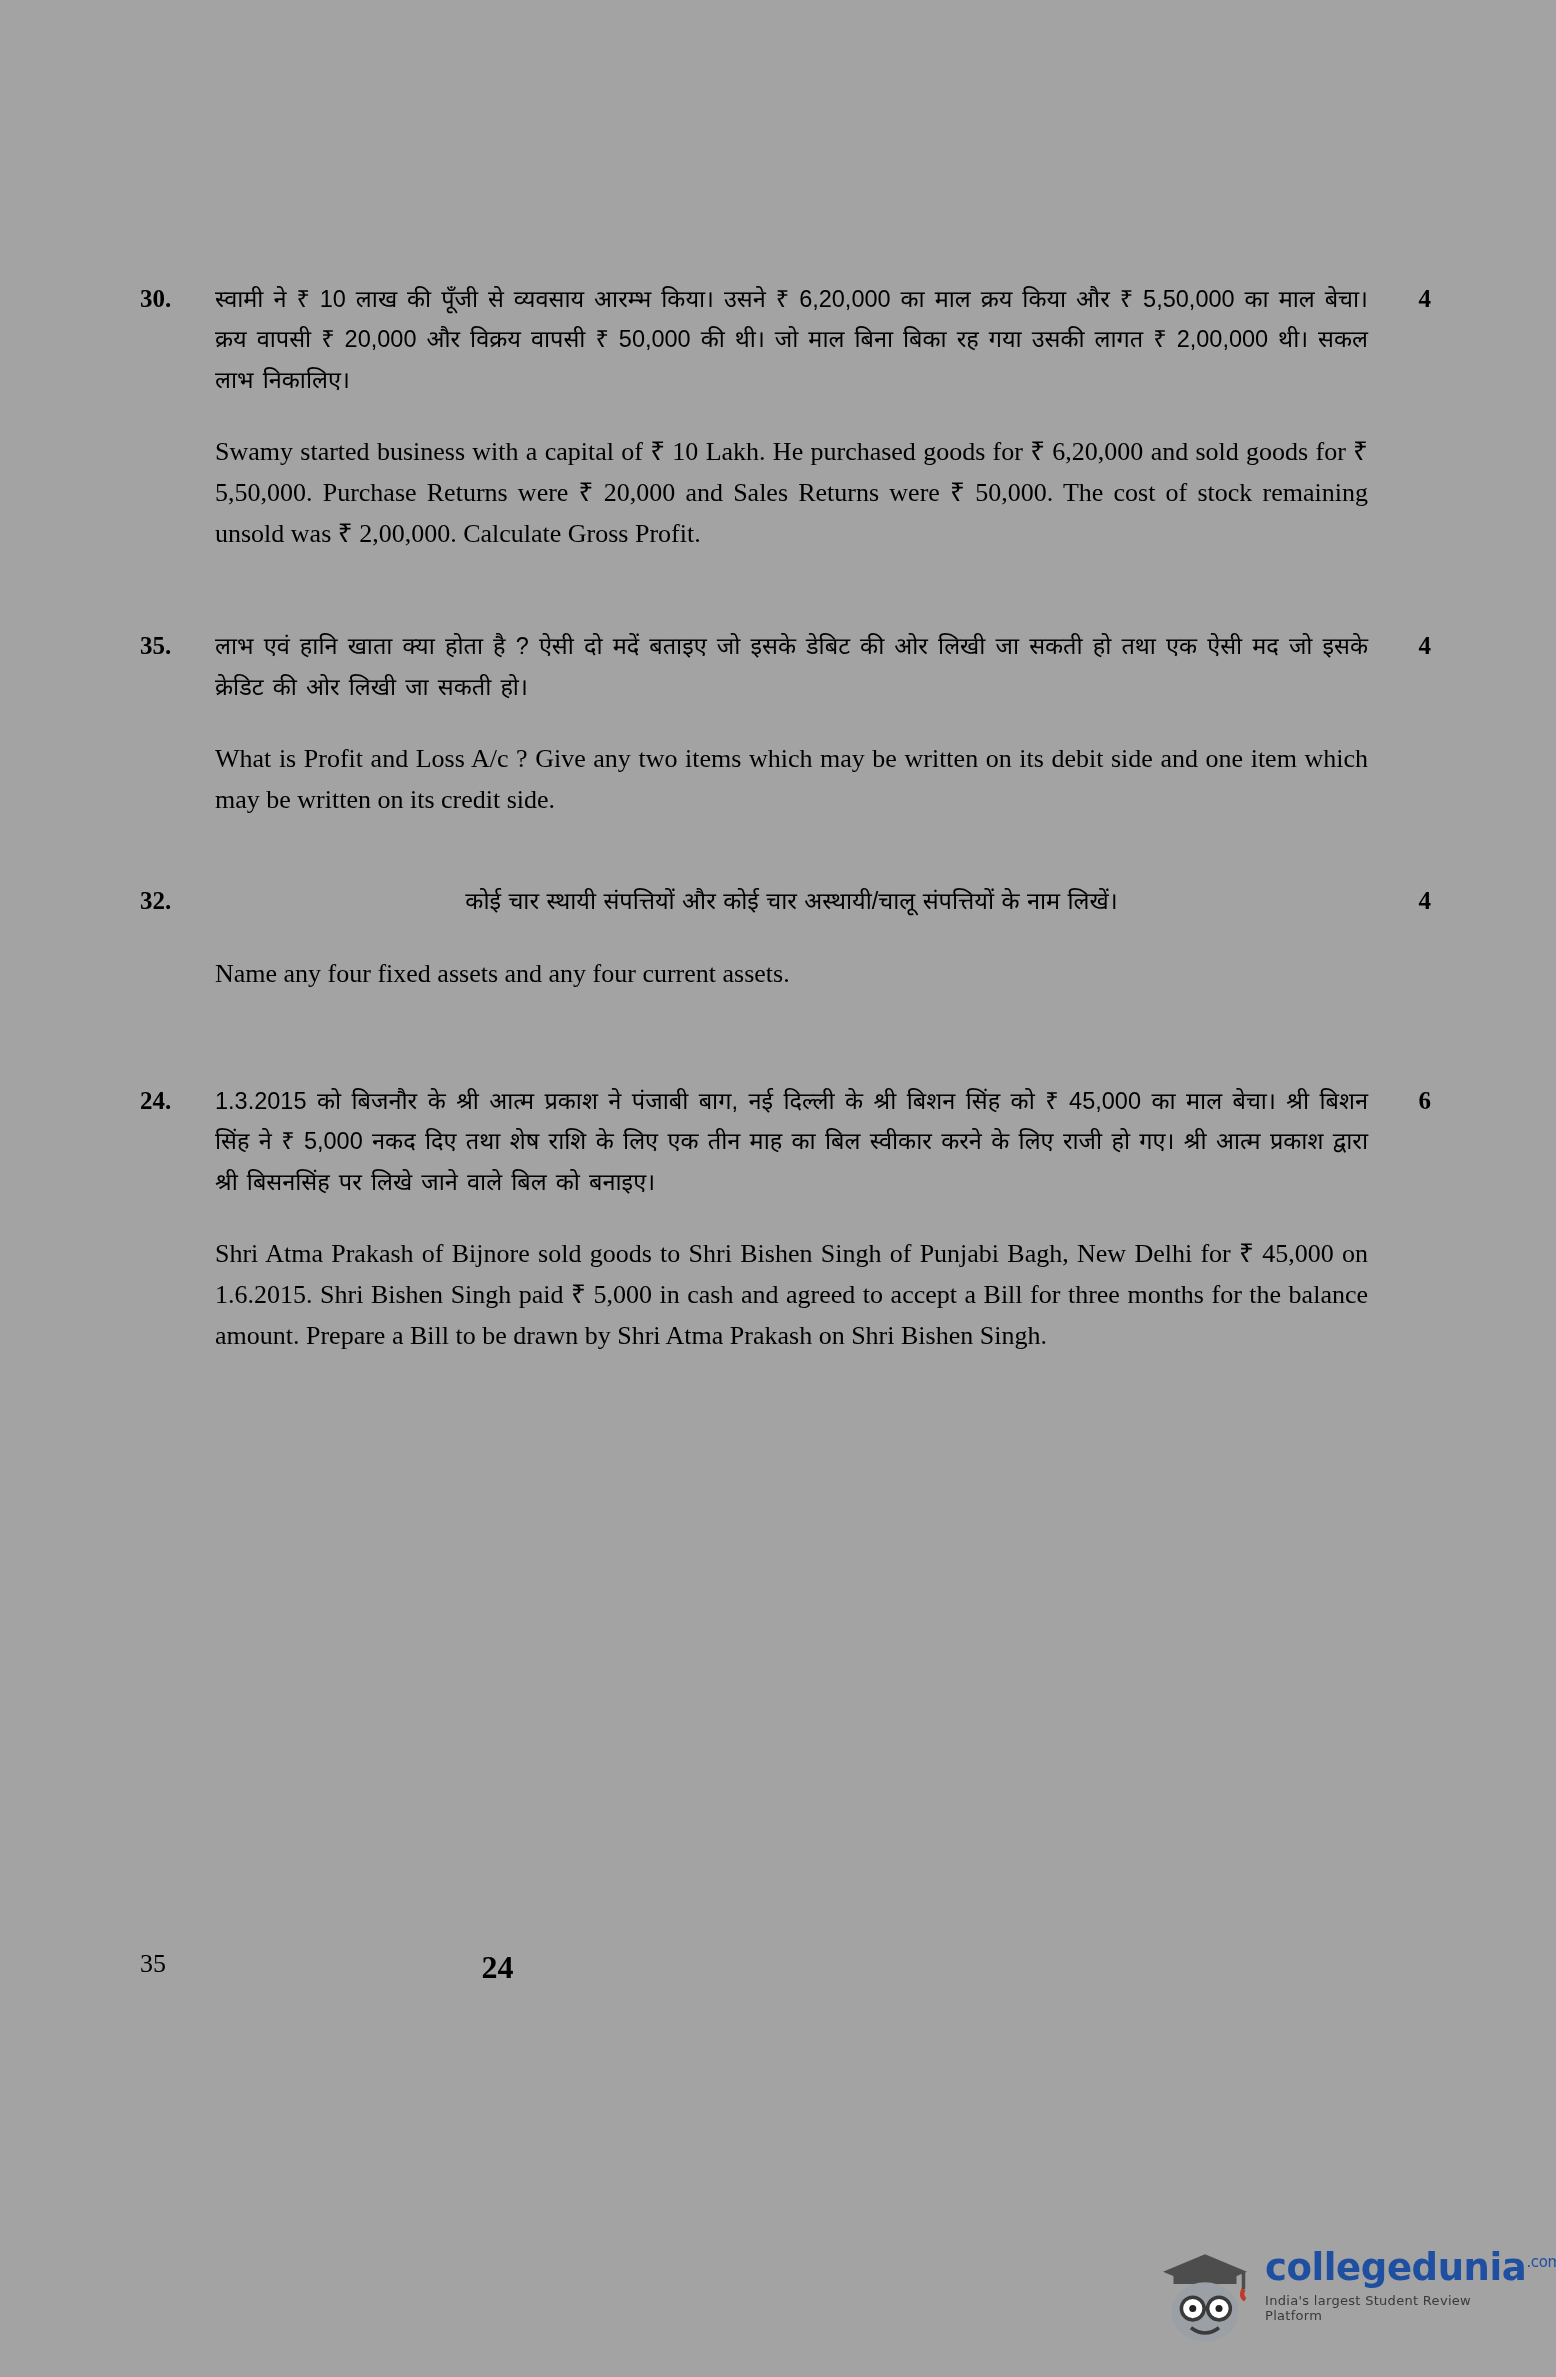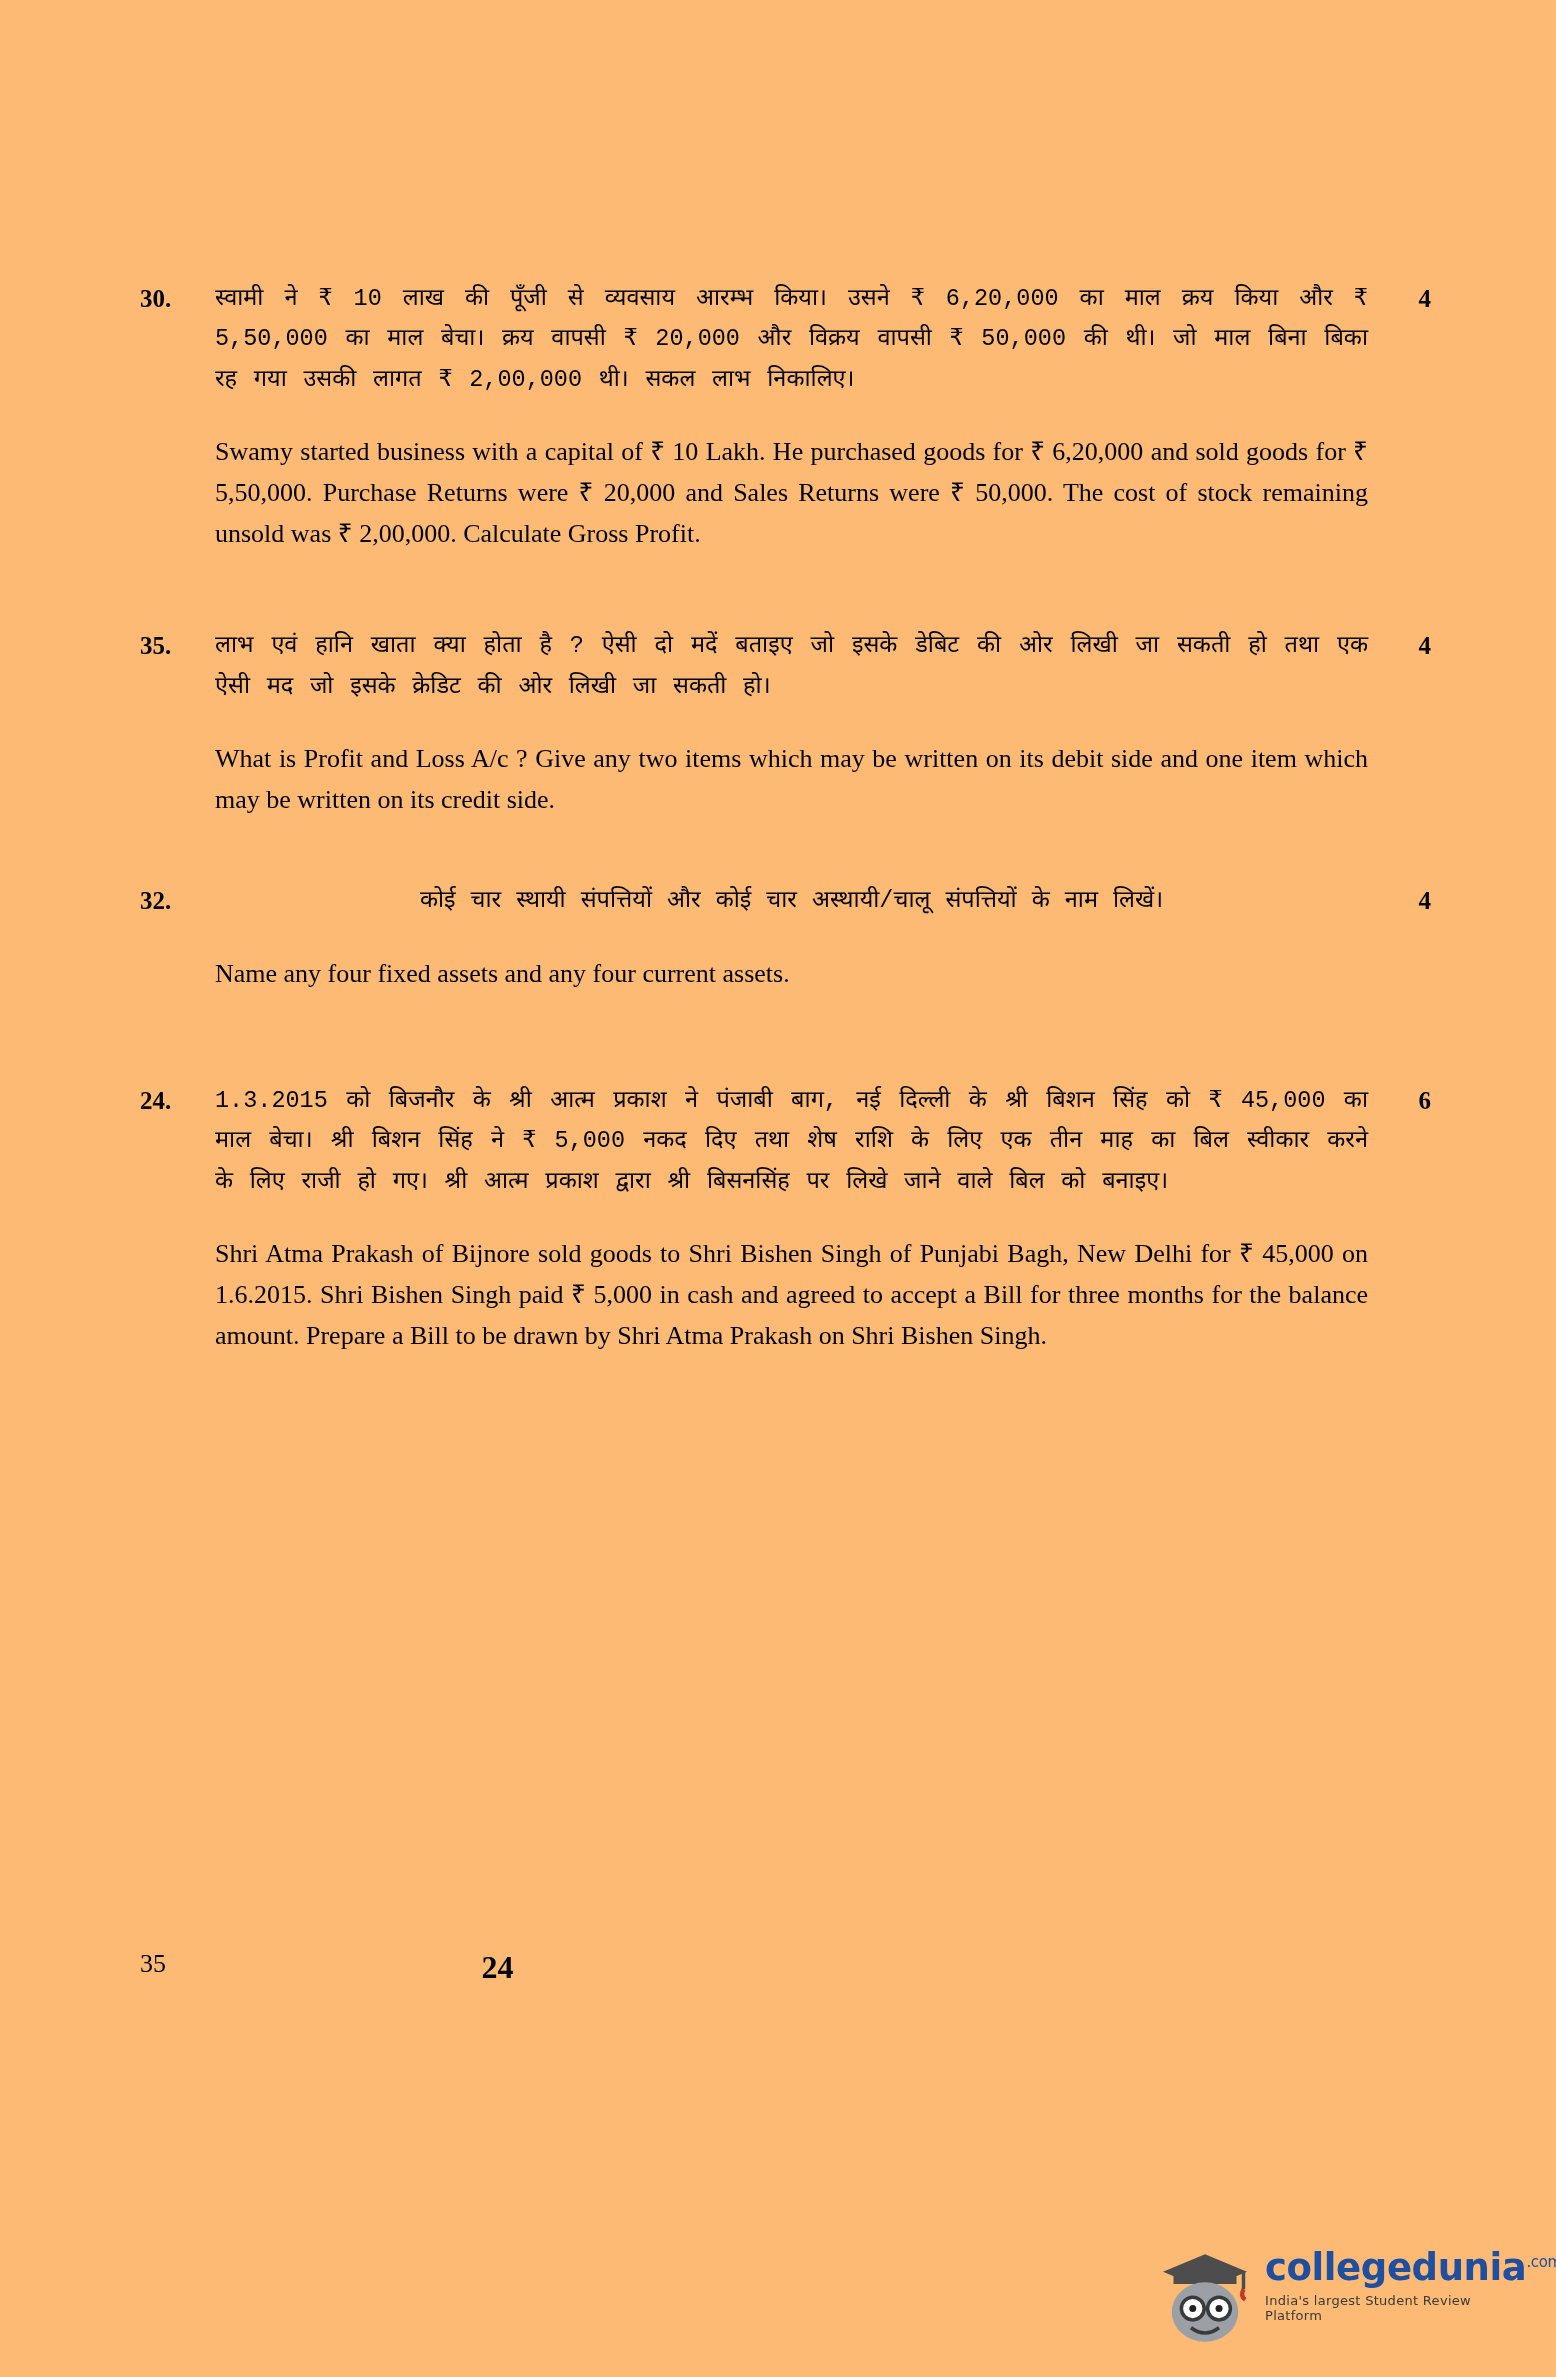--- a/index.html
+++ b/index.html
@@ -13,21 +13,21 @@
     position: relative;
     font-family: "Liberation Serif", serif;
     color: #000000;
     overflow: hidden;
   }
   .page {
     position: absolute;
     top: 0; left: 0;
     width: 1557px;
     height: 2377px;
-    background: #fdba74;
+    background: #a3a3a3;
   }
   .content {
     position: absolute;
     left: 140px;
     top: 279px;
     width: 1291px;
   }
   .qblock {
     position: relative;
     margin-bottom: 47px;
@@ -52,21 +52,21 @@
     font-weight: bold;
     font-size: 25px;
     line-height: 1.62;
     font-family: "Liberation Serif", serif;
   }
   .qbody {
     margin-left: 75px;
     margin-right: 63px;
   }
   .hindi {
-    font-family: Liberation Mono, monospace;
+    font-family: Liberation Sans, sans-serif;
     font-size: 23.5px;
     line-height: 1.72;
     text-align: justify;
     text-justify: inter-word;
     word-spacing: 2.6px;
     color: #000;
   }
   .hindi.tight {
     word-spacing: 0.9px;
   }

